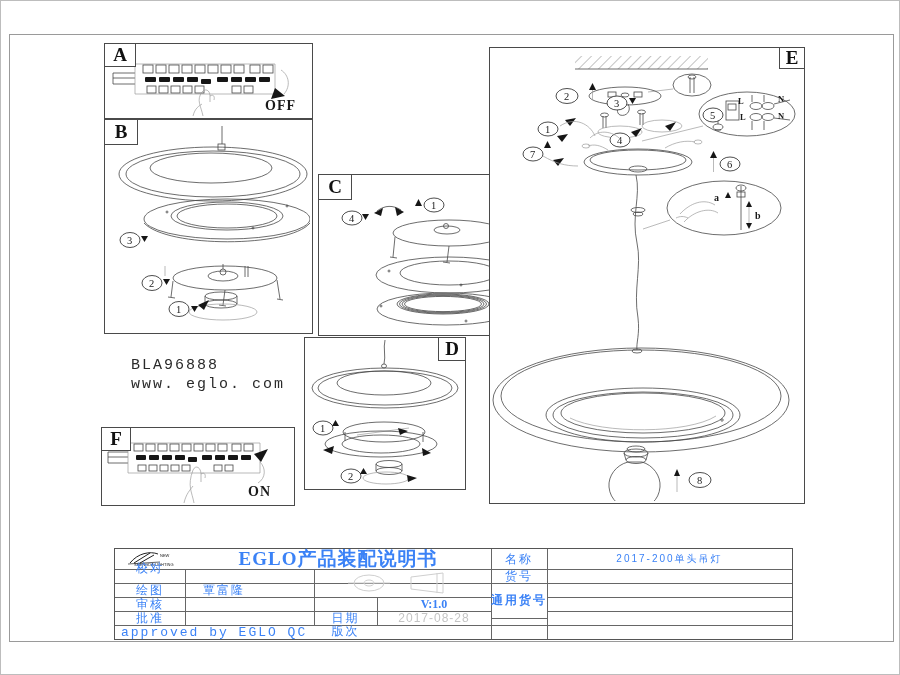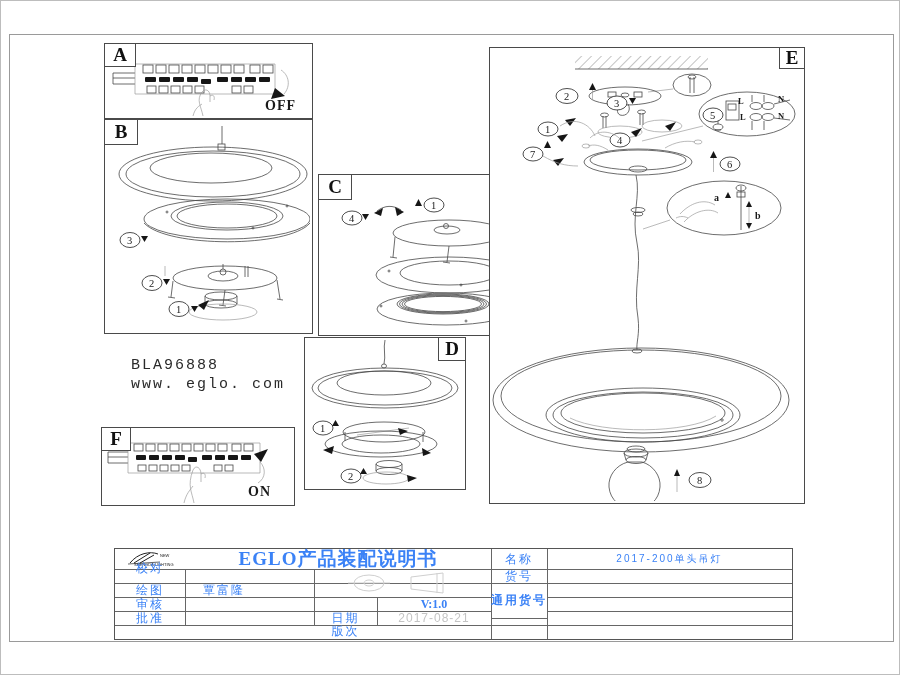--- a/index.html
+++ b/index.html
@@ -455,21 +455,22 @@
         <ellipse cx="24" cy="12" rx="5" ry="3"></ellipse>
         <line x1="3" y1="12" x2="45" y2="12"></line>
         <path d="M66,6 L98,2 L98,22 L66,18 Z"></path>
         <line x1="92" y1="2" x2="92" y2="22"></line>
       </g>
     </svg>
 
     <div class="cell cjk" style="left:199px;top:48px;width:63px;height:14px;margin-top:27px;">版次</div>
     <div class="cell bold" style="left:262px;top:48px;width:114px;height:14px;font-family:'Liberation Serif',serif;text-align:center;">V:1.0</div>
     <div class="cell cjk" style="left:199px;top:62px;width:63px;height:14px;">日期</div>
-    <div class="cell gray" style="left:262px;top:62px;width:114px;height:14px;letter-spacing:1px;">2017-08-21</div>
+    <div class="cell gray" style="left:262px;top:62px;width:114px;height:14px;letter-spacing:1px;">2017-08-28</div>
+    <div class="cell mono" style="left:0;top:76px;width:376px;height:14px;">approved by EGLO QC</div>
 
     <div class="cell cjk" style="left:376px;top:0;width:56px;height:20px;">名称</div>
     <div class="cell cjk" style="left:432px;top:0;width:245px;height:20px;font-size:10px;">2017-200单头吊灯</div>
     <div class="cell cjk" style="left:376px;top:20px;width:56px;height:14px;">货号</div>
     <div class="cell cjk" style="left:376px;top:34px;width:56px;height:35px;flex-direction:row;line-height:1.3;justify-content:center;font-weight:bold;">
       <span>通用</span>
       <span>货号</span>
     </div>
   </div>
 </div>

